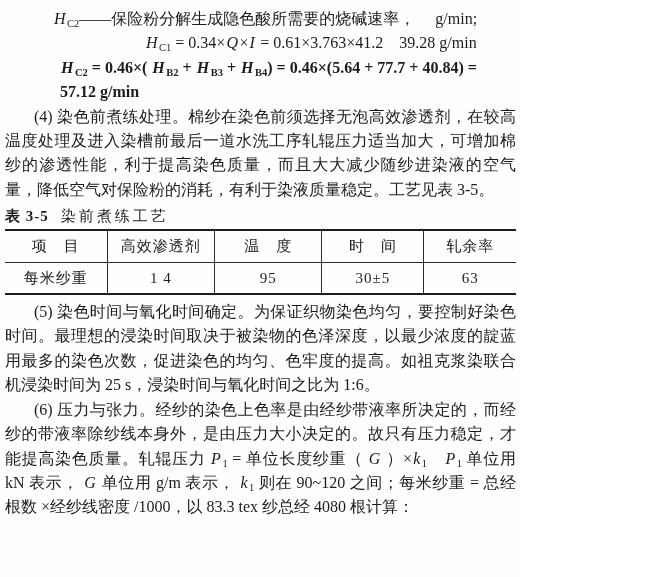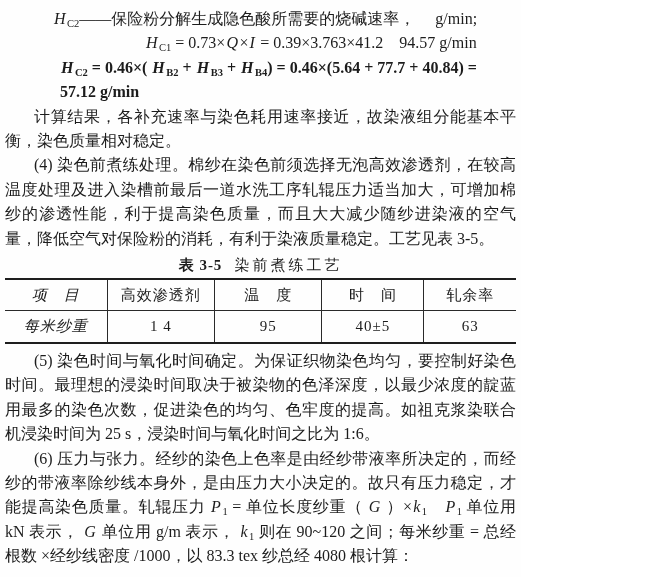--- a/index.html
+++ b/index.html
@@ -24,21 +24,20 @@
     padding: 0 1px;
     letter-spacing: 0.5px;
   }
   sub.msub {
     font-size: 10.5px;
     line-height: 0;
     vertical-align: -3px;
     letter-spacing: 0;
   }
   .table-caption {
-    text-align: center;
     font-size: 15px;
     margin: 5px 0 3px 0;
     line-height: 19px;
   }
   .cap-label { font-weight: bold; letter-spacing: 1px; }
   .cap-title { margin-left: 12px; letter-spacing: 3px; }
   table.proc {
     width: 100%;
     border-collapse: collapse;
     border-top: 2.5px solid #1e1e1e;
@@ -49,36 +48,35 @@
     border: 1px solid #2a2a2a;
     border-top-width: 1px;
     text-align: center;
     font-weight: normal;
     font-size: 15px;
     padding: 3px 2px;
     height: 22px;
     letter-spacing: 1px;
     overflow: hidden;
   }
-  table.proc th:first-child, table.proc td:first-child { border-left: none; font-style: italic; }
+  table.proc th:first-child, table.proc td:first-child { border-left: none; }
   table.proc th:last-child, table.proc td:last-child { border-right: none; }
   col.c1 { width: 20%; } col.c2 { width: 21%; } col.c3 { width: 21%; }
   col.c4 { width: 20%; } col.c5 { width: 18%; }
   .below-table { margin-top: 5px; }
 </style>
 </head>
 <body>
 
 <div class="page">
 
   <div id="blocks-top">
       <div class="block line" style="padding-left: 48px;"><span class="mvar">H</span><sub class="msub">C2</sub><span>——保险粉分解生成隐色酸所需要的烧碱速率，　 g/min;</span></div>
-      <div class="block formula" style="padding-left: 140px;"><span class="mvar">H</span><sub class="msub">C1</sub><span> = 0.73×</span><span class="mvar">Q</span><span>×</span><span class="mvar">I</span><span> = 0.39×3.763×41.2　94.57 g/min</span></div>
+      <div class="block formula" style="padding-left: 140px;"><span class="mvar">H</span><sub class="msub">C1</sub><span> = 0.34×</span><span class="mvar">Q</span><span>×</span><span class="mvar">I</span><span> = 0.61×3.763×41.2　39.28 g/min</span></div>
       <div class="block formula" style="padding-left: 55px; font-weight: bold;"><span class="mvar">H</span><sub class="msub">C2</sub><span> = 0.46×( </span><span class="mvar">H</span><sub class="msub">B2</sub><span> + </span><span class="mvar">H</span><sub class="msub">B3</sub><span> + </span><span class="mvar">H</span><sub class="msub">B4</sub><span>) = 0.46×(5.64 + 77.7 + 40.84) = 57.12 g/min</span></div>
-      <div class="block para"><span>计算结果，各补充速率与染色耗用速率接近，故染液组分能基本平衡，染色质量相对稳定。</span></div>
       <div class="block para"><span>(4) 染色前煮练处理。棉纱在染色前须选择无泡高效渗透剂，在较高温度处理及进入染槽前最后一道水洗工序轧辊压力适当加大，可增加棉纱的渗透性能，利于提高染色质量，而且大大减少随纱进染液的空气量，降低空气对保险粉的消耗，有利于染液质量稳定。工艺见表 3-5。</span></div>
     </div>
 
   <div class="table-caption">
     <span class="cap-label">表 3-5</span><span class="cap-title">染前煮练工艺</span>
   </div>
 
   <table class="proc">
     <colgroup>
       <col class="c1">
@@ -94,21 +92,21 @@
         <th>温　度</th>
         <th>时　间</th>
         <th>轧余率</th>
       </tr>
     </thead>
     <tbody>
       <tr>
         <td>每米纱重</td>
         <td>1 4</td>
         <td>95</td>
-        <td>40±5</td>
+        <td>30±5</td>
         <td>63</td>
       </tr>
     </tbody>
   </table>
 
   <div id="blocks-bottom" class="below-table">
       <div class="block para"><span>(5) 染色时间与氧化时间确定。为保证织物染色均匀，要控制好染色时间。最理想的浸染时间取决于被染物的色泽深度，以最少浓度的靛蓝用最多的染色次数，促进染色的均匀、色牢度的提高。如祖克浆染联合机浸染时间为 25 s，浸染时间与氧化时间之比为 1:6。</span></div>
       <div class="block para"><span>(6) 压力与张力。经纱的染色上色率是由经纱带液率所决定的，而经纱的带液率除纱线本身外，是由压力大小决定的。故只有压力稳定，才能提高染色质量。轧辊压力 </span><span class="mvar">P</span><sub class="msub">1</sub><span> = 单位长度纱重（ </span><span class="mvar">G</span><span> ）×</span><span class="mvar">k</span><sub class="msub">1</sub><span>　</span><span class="mvar">P</span><sub class="msub">1</sub><span> 单位用 kN 表示， </span><span class="mvar">G</span><span> 单位用 g/m 表示， </span><span class="mvar">k</span><sub class="msub">1</sub><span> 则在 90~120 之间；每米纱重 = 总经根数 ×经纱线密度 /1000，以 83.3 tex 纱总经 4080 根计算：</span></div>
     </div>
 

